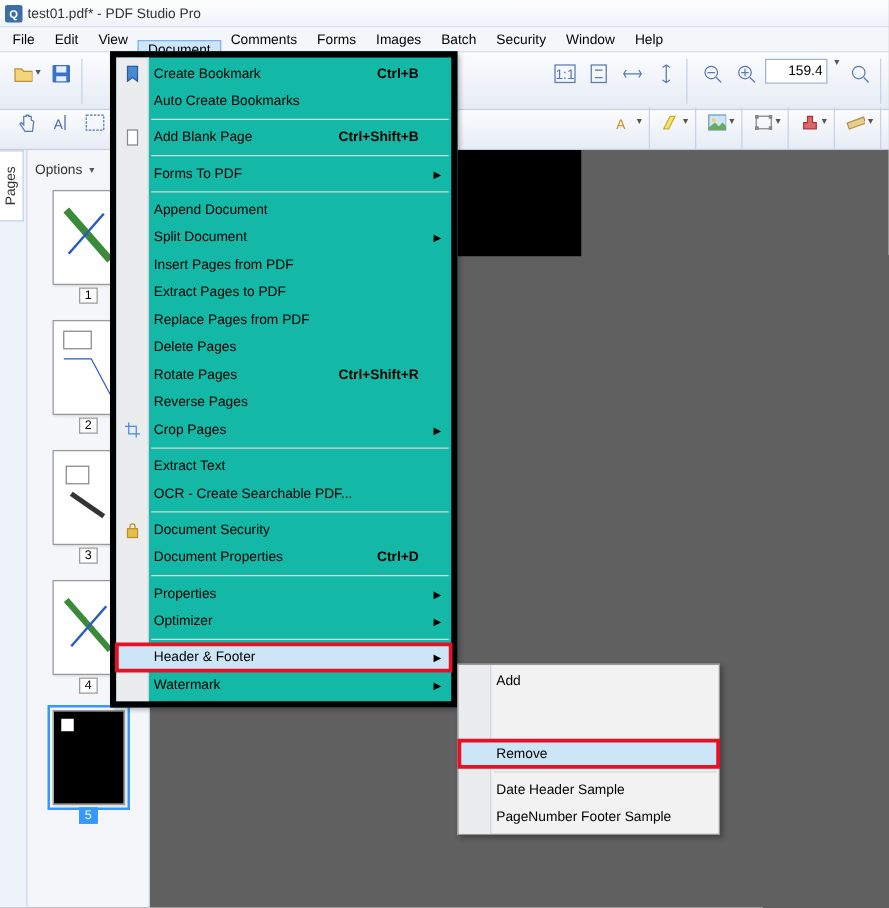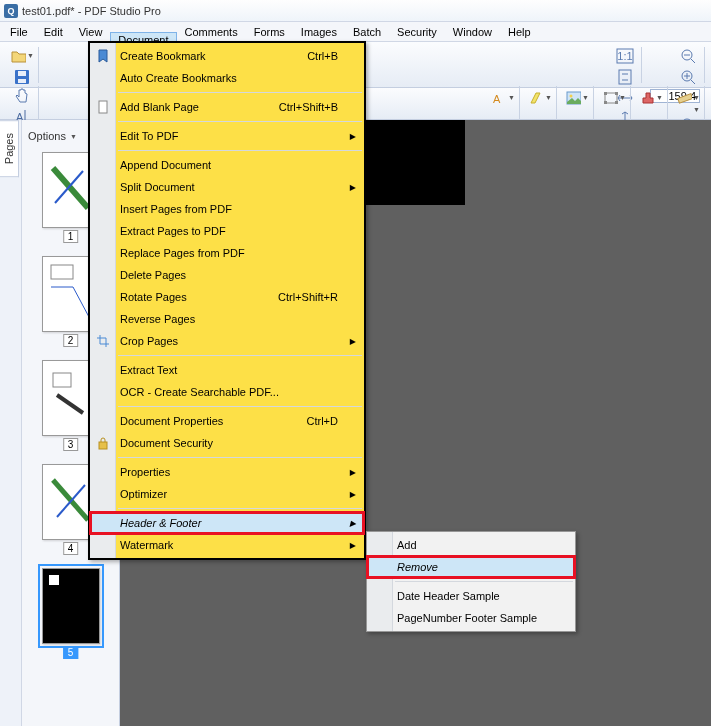--- a/index.html
+++ b/index.html
@@ -7,21 +7,21 @@
 
 .titlebar { height: 22px; background: linear-gradient(#fefefe, #eff4fa); display: flex; align-items: center; padding: 0 4px; border-bottom: 1px solid #d0d7e5; }
 .titlebar .app-icon { width: 14px; height: 14px; background: #3a6ea5; border-radius: 2px; margin-right: 4px; display: flex; align-items: center; justify-content: center; color: #fff; font-size: 9px; font-weight: bold; }
 .titlebar .title { color: #333; }
 
 .menubar { height: 20px; background: #f4f6fa; display: flex; align-items: center; border-bottom: 1px solid #d0d7e5; padding: 0 2px; }
 .menubar .menu-item { padding: 2px 8px; color: #000; cursor: default; }
 .menubar .menu-item.active { background: #cde6f7; border: 1px solid #7fb3e8; padding: 1px 7px; margin-top: 17px; }
 
 .toolbar { height: 46px; background: linear-gradient(#fbfcfe, #e6ecf5); border-bottom: 1px solid #c4cee0; display: flex; align-items: center; padding: 0 6px; gap: 4px; }
-.tool-group { display: flex; align-items: flex-end; gap: 3px; padding: 0 4px; border-right: 1px solid #c8d2e3; height: 36px; flex-direction: column; }
+.tool-group { display: flex; align-items: flex-start; gap: 3px; padding: 0 4px; border-right: 1px solid #c8d2e3; height: 36px; }
 .tool-btn { width: 24px; height: 24px; display: flex; align-items: center; justify-content: center; border-radius: 2px; }
 .tool-dropdown { display: flex; align-items: center; }
 .dropdown-arrow { font-size: 7px; color: #555; margin-left: 1px; }
 .zoom-input { width: 50px; height: 20px; border: 1px solid #a0b4d4; background: #fff; padding: 0 3px; text-align: right; }
 
 .secondary-bar { height: 32px; background: linear-gradient(#fbfcfe, #e6ecf5); border-bottom: 1px solid #c4cee0; display: flex; align-items: center; padding: 0 6px; gap: 4px; }
 
 .content-area { display: flex; height: calc(100% - 120px); position: relative; }
 
 .sidebar { width: 120px; background: #f4f6fa; border-right: 1px solid #c4cee0; display: flex; }
@@ -31,27 +31,27 @@
 .options-row { padding: 2px 6px 6px 6px; color: #333; display: flex; align-items: center; gap: 3px; }
 .thumb-list { display: flex; flex-direction: column; align-items: center; gap: 10px; padding: 4px; overflow: hidden; }
 .thumb { width: 58px; height: 76px; background: #fff; border: 1px solid #999; position: relative; box-shadow: 1px 1px 2px rgba(0,0,0,.15); }
 .thumb.selected { outline: 2px solid #3698fd; outline-offset: 2px; }
 .thumb-label { position: absolute; bottom: -16px; left: 50%; transform: translateX(-50%); font-size: 10px; border: 1px solid #999; padding: 0 4px; background: #fff; }
 .thumb.selected .thumb-label { background: #3698fd; color: #fff; border-color: #3698fd; }
 
 .doc-view { flex: 1; background: #606060; position: relative; }
 .doc-black { position: absolute; top: 0; left: 25px; width: 320px; height: 85px; background: #000; }
 
-.dropdown-menu { position: absolute; top: 41px; left: 88px; width: 278px; background: #fde047; border: 2px solid #000000; box-shadow: 2px 2px 4px rgba(0,0,0,.3); z-index: 100; }
+.dropdown-menu { position: absolute; top: 41px; left: 88px; width: 278px; background: #14b8a6; border: 5px solid #000000; box-shadow: 2px 2px 4px rgba(0,0,0,.3); z-index: 100; }
 .menu-icon-col { position: absolute; left: 0; top: 0; bottom: 0; width: 26px; background: #eaecee; border-right: 1px solid #d4d8de; }
 .menu-list { position: relative; padding: 2px 0; }
 .menu-row { display: flex; align-items: center; height: 22px; padding: 0 26px 0 30px; position: relative; }
-.menu-row.hover { background: #cde6f7; outline: 1px solid #7fb3e8; outline-offset: -1px; font-style: italic; }
+.menu-row.hover { background: #cde6f7; outline: 1px solid #7fb3e8; outline-offset: -1px; }
 .menu-label { flex: 1; color: #000; }
-.menu-shortcut { color: #000; }
+.menu-shortcut { color: #000; font-weight: bold; }
 .menu-arrow { position: absolute; right: 8px; font-size: 8px; color: #000; }
 .menu-sep { height: 1px; background: #d4d8de; margin: 3px 2px 3px 28px; }
 .menu-icon { position: absolute; left: 5px; width: 16px; height: 16px; display: flex; align-items: center; justify-content: center; }
 
 .submenu { position: absolute; top: 531px; left: 366px; width: 210px; background: #f2f2f2; border: 1px solid #979797; box-shadow: 2px 2px 4px rgba(0,0,0,.3); z-index: 101; }
 
 svg { display: block; }
 </style>
 </head>
 <body>
@@ -302,21 +302,21 @@
         <span class="menu-icon">
           <svg width="14" height="14">
             <rect x="3" y="1" width="8" height="12" fill="#fff" stroke="#888"></rect>
           </svg>
         </span>
         <span class="menu-label">Add Blank Page</span>
         <span class="menu-shortcut">Ctrl+Shift+B</span>
       </div>
       <div class="menu-sep"></div>
       <div class="menu-row">
-        <span class="menu-label">Edit To PDF</span>
+        <span class="menu-label">Forms To PDF</span>
         <span class="menu-arrow">▶</span>
       </div>
       <div class="menu-sep"></div>
       <div class="menu-row">
         <span class="menu-label">Append Document</span>
       </div>
       <div class="menu-row">
         <span class="menu-label">Split Document</span>
         <span class="menu-arrow">▶</span>
       </div>
@@ -349,33 +349,33 @@
         <span class="menu-arrow">▶</span>
       </div>
       <div class="menu-sep"></div>
       <div class="menu-row">
         <span class="menu-label">Extract Text</span>
       </div>
       <div class="menu-row">
         <span class="menu-label">OCR - Create Searchable PDF...</span>
       </div>
       <div class="menu-sep"></div>
-      <div class="menu-row">
-        <span class="menu-label">Document Properties</span>
-        <span class="menu-shortcut">Ctrl+D</span>
-      </div>
       <div class="menu-row">
         <span class="menu-icon">
           <svg width="14" height="14">
             <rect x="3" y="6" width="8" height="7" fill="#e6c04a" stroke="#b89020"></rect>
             <path d="M5 6 L5 4 A2 2 0 0 1 9 4 L9 6" fill="none" stroke="#b89020"></path>
           </svg>
         </span>
         <span class="menu-label">Document Security</span>
       </div>
+      <div class="menu-row">
+        <span class="menu-label">Document Properties</span>
+        <span class="menu-shortcut">Ctrl+D</span>
+      </div>
       <div class="menu-sep"></div>
       <div class="menu-row">
         <span class="menu-label">Properties</span>
         <span class="menu-arrow">▶</span>
       </div>
       <div class="menu-row">
         <span class="menu-label">Optimizer</span>
         <span class="menu-arrow">▶</span>
       </div>
       <div class="menu-sep"></div>
@@ -389,21 +389,21 @@
       </div>
     </div>
 </div>
 
 <div class="submenu">
   <div class="menu-icon-col"></div>
   <div class="menu-list" id="submenu-list">
       <div class="menu-row">
         <span class="menu-label">Add</span>
       </div>
-      <div class="menu-row hover" style="outline: rgb(232, 17, 35) solid 3px; outline-offset: -2px;">
+      <div class="menu-row hover" style="outline: rgb(232, 17, 35) solid 3px; outline-offset: -2px; margin-top: 36px;">
         <span class="menu-label">Remove</span>
       </div>
       <div class="menu-sep"></div>
       <div class="menu-row">
         <span class="menu-label">Date Header Sample</span>
       </div>
       <div class="menu-row">
         <span class="menu-label">PageNumber Footer Sample</span>
       </div>
     </div>

